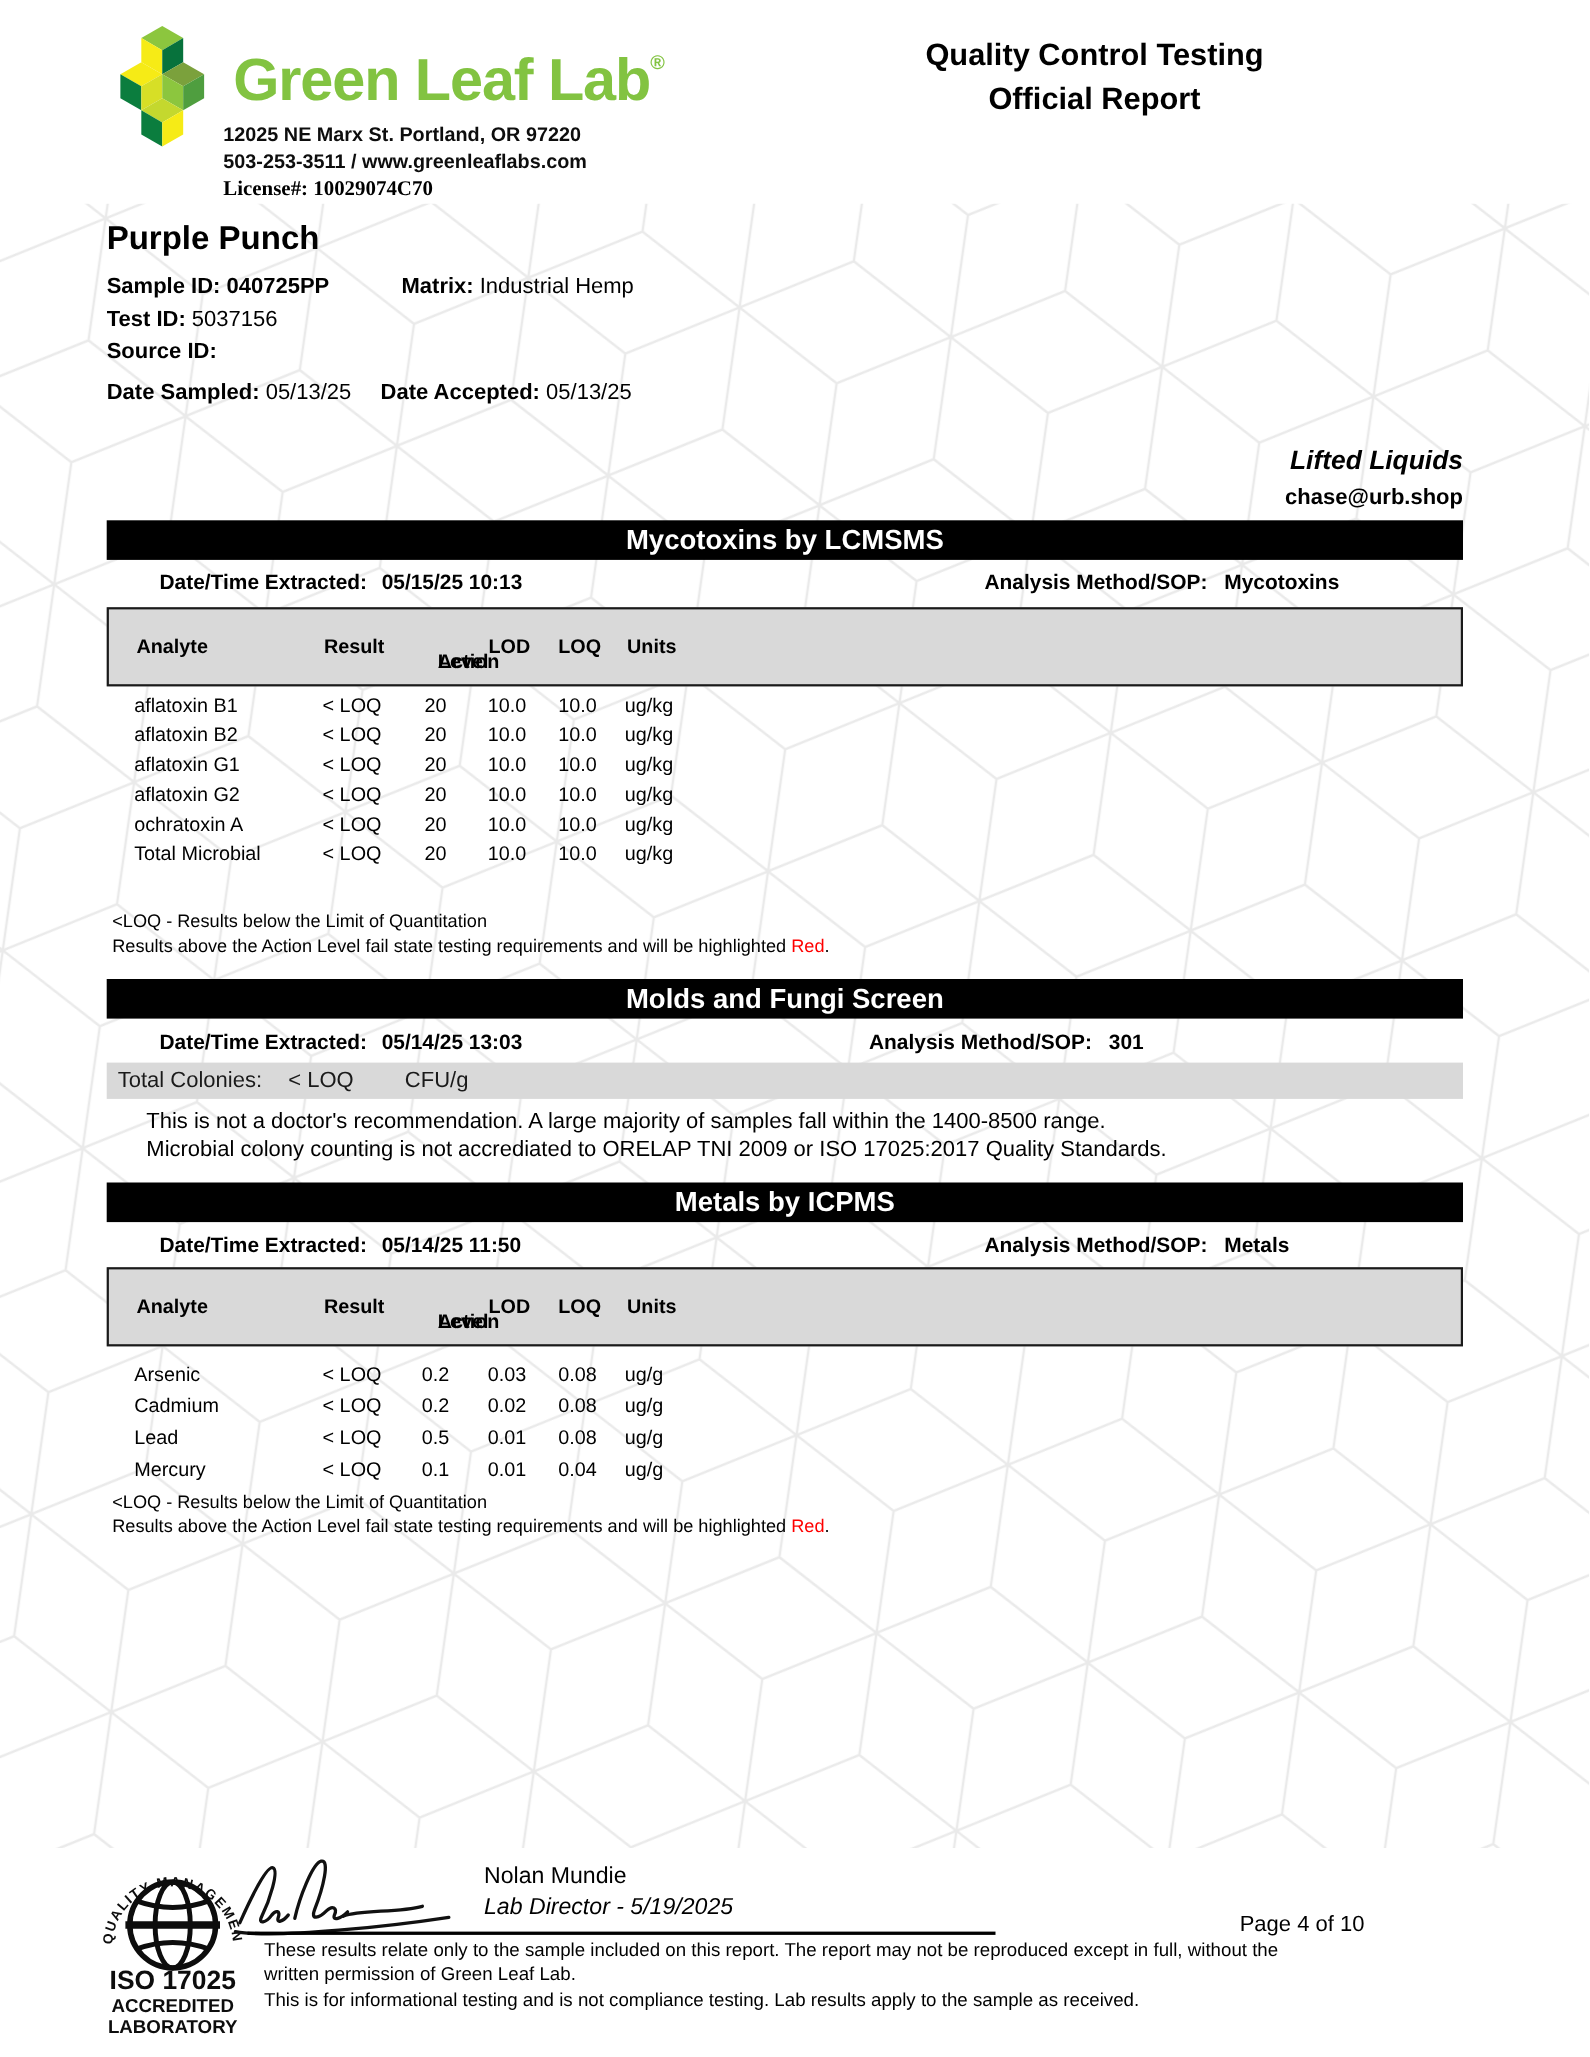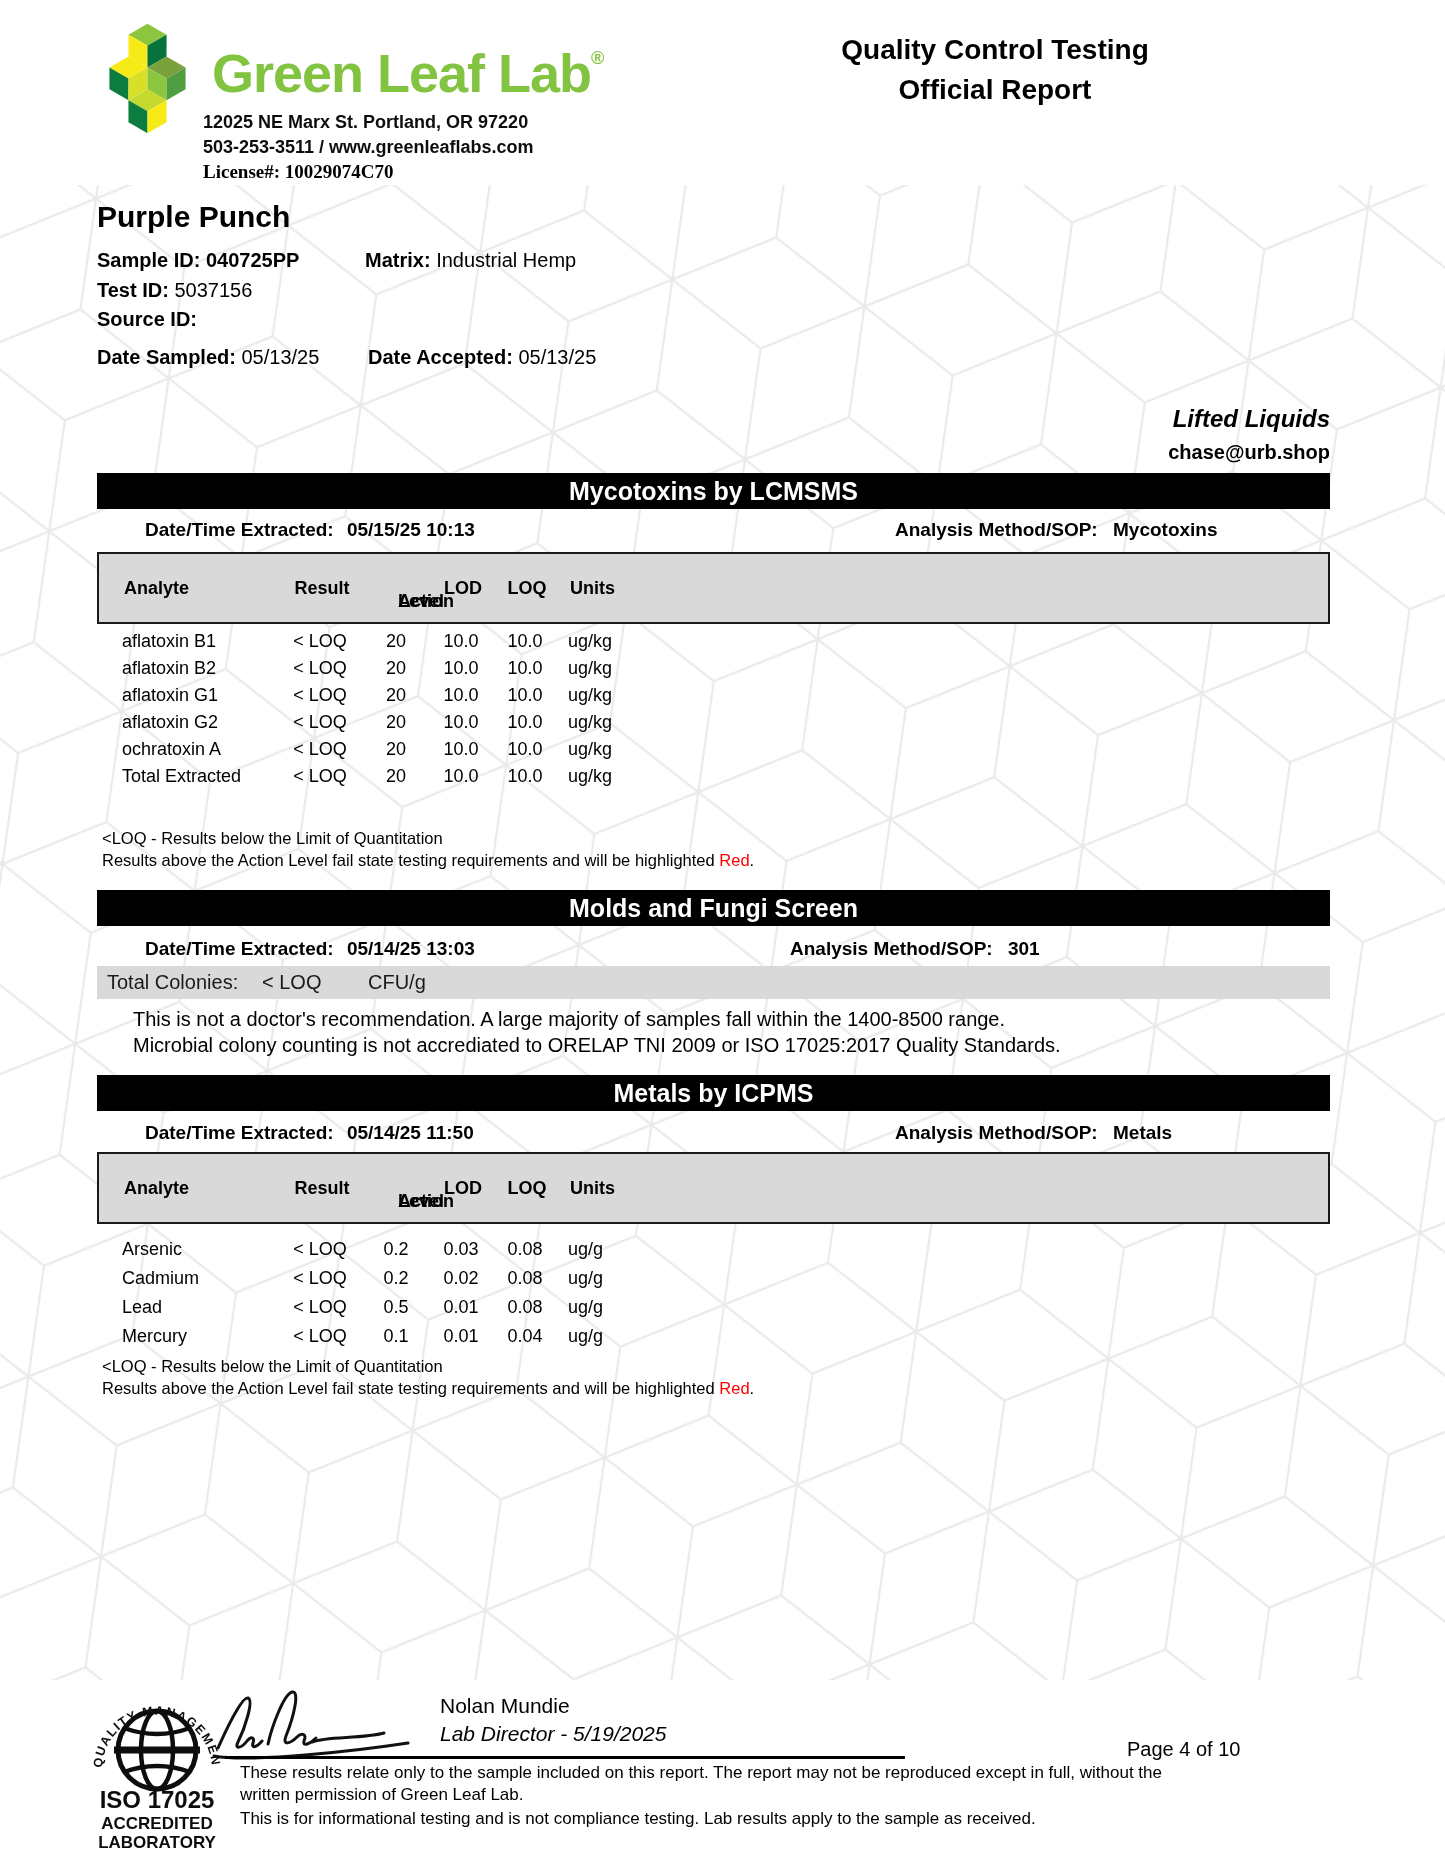--- a/index.html
+++ b/index.html
@@ -109,21 +109,21 @@
     <b>Test ID:</b>
     <span>5037156</span>
   </div>
   <div class="abs fieldrow" style="left:97px;top:308px;">
     <b>Source ID:</b>
   </div>
   <div class="abs fieldrow" style="left:97px;top:346px;">
     <b>Date Sampled:</b>
     <span>05/13/25</span>
   </div>
-  <div class="abs fieldrow" style="left:368px;top:346px;">
+  <div class="abs fieldrow" style="left:346px;top:346px;">
     <b>Date Accepted:</b>
     <span>05/13/25</span>
   </div>
 
   <div class="abs clientname" style="left:1030px;top:405px;">Lifted Liquids</div>
   <div class="abs clientemail" style="left:1030px;top:441px;">chase@urb.shop</div>
 
   <div class="abs secbar" style="top:473px;">Mycotoxins by LCMSMS</div>
 
   <div class="abs inforow" style="left:145px;top:519px;">
@@ -178,21 +178,21 @@
   </div>
   <div class="abs trow" style="top:739px;">
     <span class="c-analyte">ochratoxin A</span>
     <span class="c-result">&lt; LOQ</span>
     <span class="c-action">20</span>
     <span class="c-lod">10.0</span>
     <span class="c-loq">10.0</span>
     <span class="c-units">ug/kg</span>
   </div>
   <div class="abs trow" style="top:766px;">
-    <span class="c-analyte">Total Extracted</span>
+    <span class="c-analyte">Total Microbial</span>
     <span class="c-result">&lt; LOQ</span>
     <span class="c-action">20</span>
     <span class="c-lod">10.0</span>
     <span class="c-loq">10.0</span>
     <span class="c-units">ug/kg</span>
   </div>
 
   <div class="abs footnote" style="left:102px;top:829px;">&lt;LOQ - Results below the Limit of Quantitation</div>
   <div class="abs footnote" style="left:102px;top:851px;">
     <span>Results above the Action Level fail state testing requirements and will be highlighted</span>

